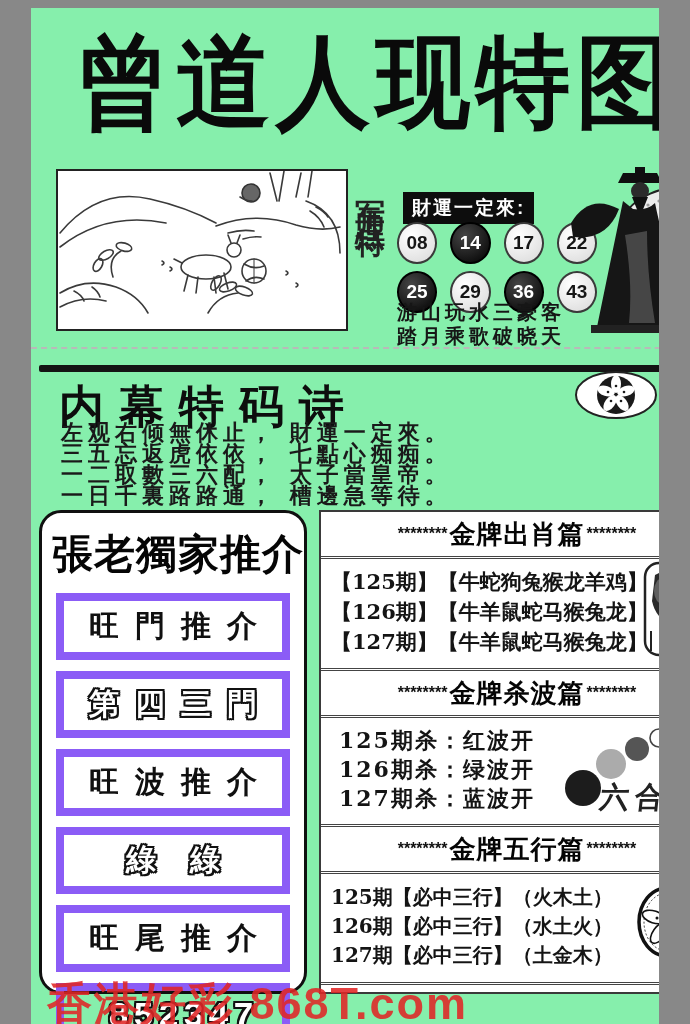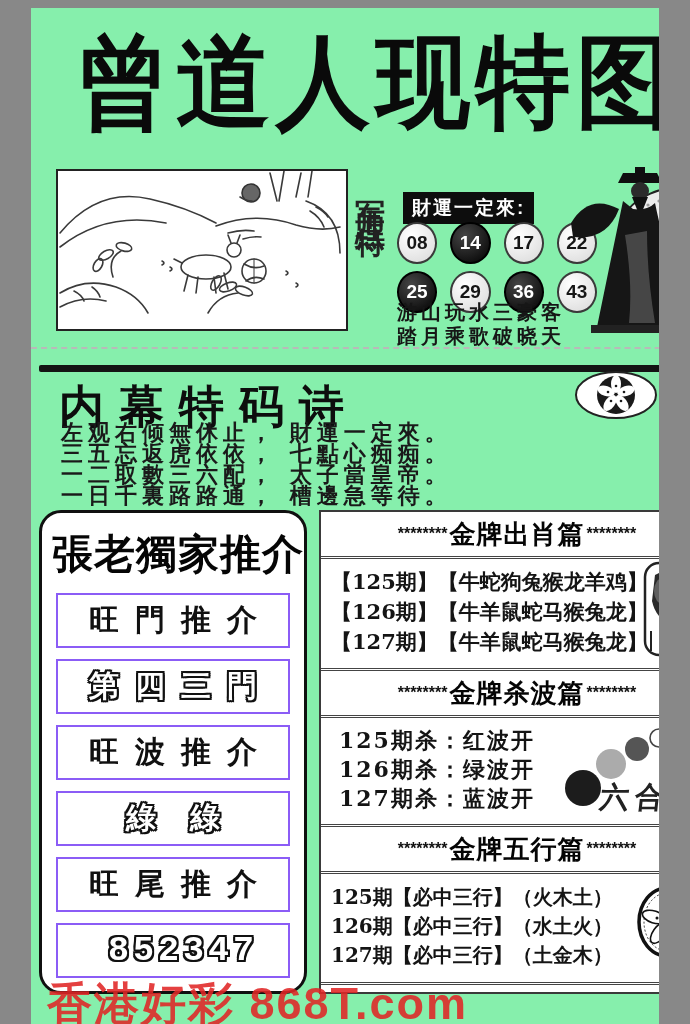--- a/index.html
+++ b/index.html
@@ -34,21 +34,21 @@
               font-size:45px;font-weight:900;letter-spacing:15px;color:#0d0d0d;white-space:nowrap;}
   .emblem-top{position:absolute;left:543px;top:362px;}
   .poem{position:absolute;left:30px;top:414px;font-family:"DejaVu Serif",serif;
         font-size:22px;font-weight:600;letter-spacing:5px;line-height:21px;color:#1a1a1a;}
   .poem .poem-line{margin-bottom:0;white-space:nowrap;}
   
   .left-panel{position:absolute;left:8px;top:502px;width:268px;height:484px;
               border:3px solid #101010;border-radius:22px;background:#fff;box-sizing:border-box;}
   .left-header{margin-top:14px;text-align:right;font-size:41px;font-weight:900;
                letter-spacing:1px;color:#050505;white-space:nowrap;}
-  .rec-row{margin:11px 14px 0 14px;height:51px;border:2px solid #8b5cf6;
+  .rec-row{margin:11px 14px 0 14px;height:51px;border:8px solid #8b5cf6;
            display:flex;align-items:center;justify-content:center;
            font-family:"DejaVu Serif",serif;font-size:30px;font-weight:800;
            letter-spacing:16px;text-indent:16px;color:#101010;white-space:nowrap;}
   .rec-row.outline{color:#fff;
      text-shadow:-2px -2px 0 #111,2px -2px 0 #111,-2px 2px 0 #111,2px 2px 0 #111,
                  -2px 0 0 #111,2px 0 0 #111,0 -2px 0 #111,0 2px 0 #111;}
   .rec-row.digits{font-size:35px;letter-spacing:4px;text-indent:4px;font-family:Liberation Mono, monospace;padding-left:16px;}
   .rec-row.pair{letter-spacing:34px;text-indent:34px;}
   
   .right-panel{position:absolute;left:288px;top:502px;width:396px;height:484px;

